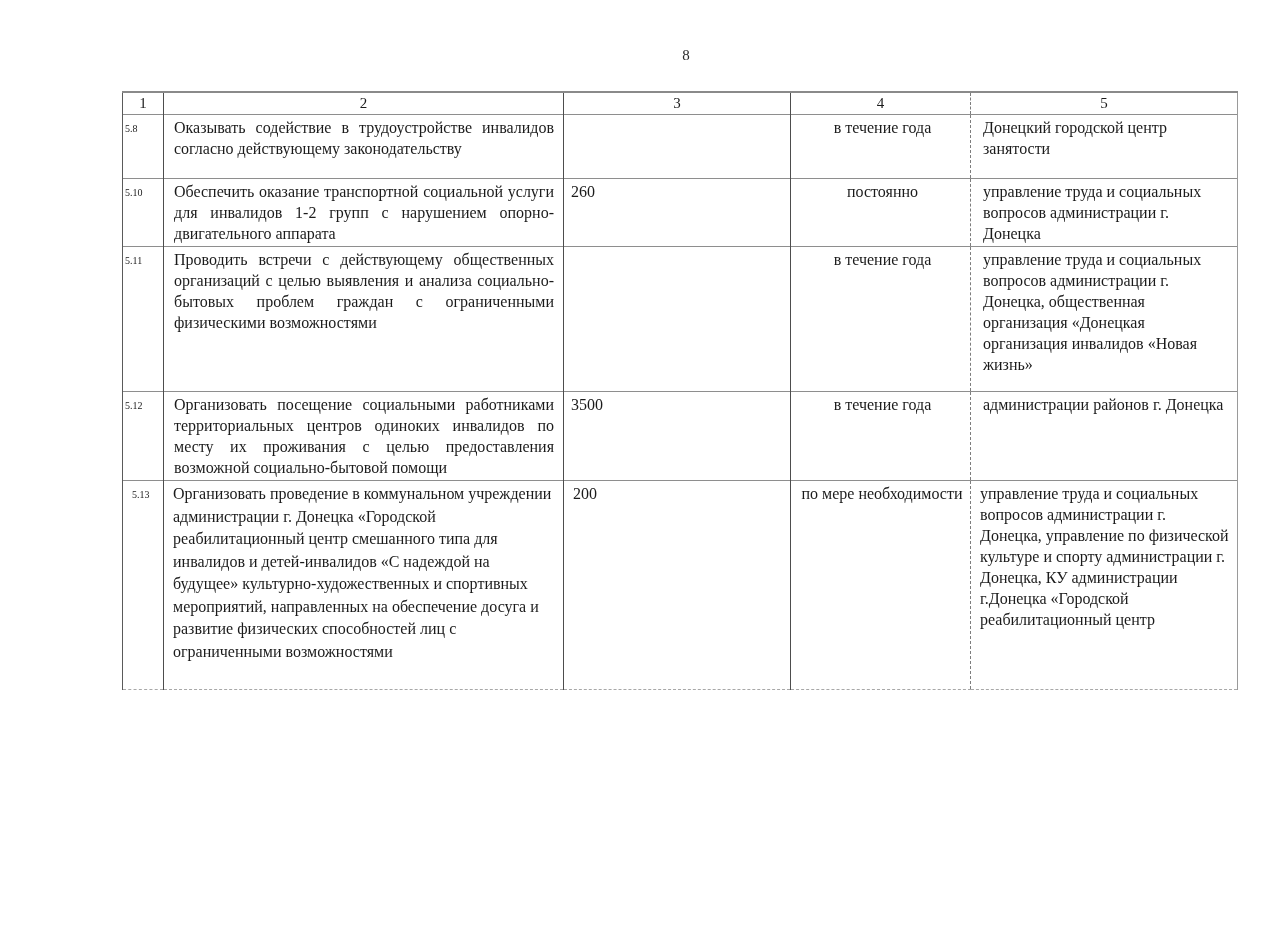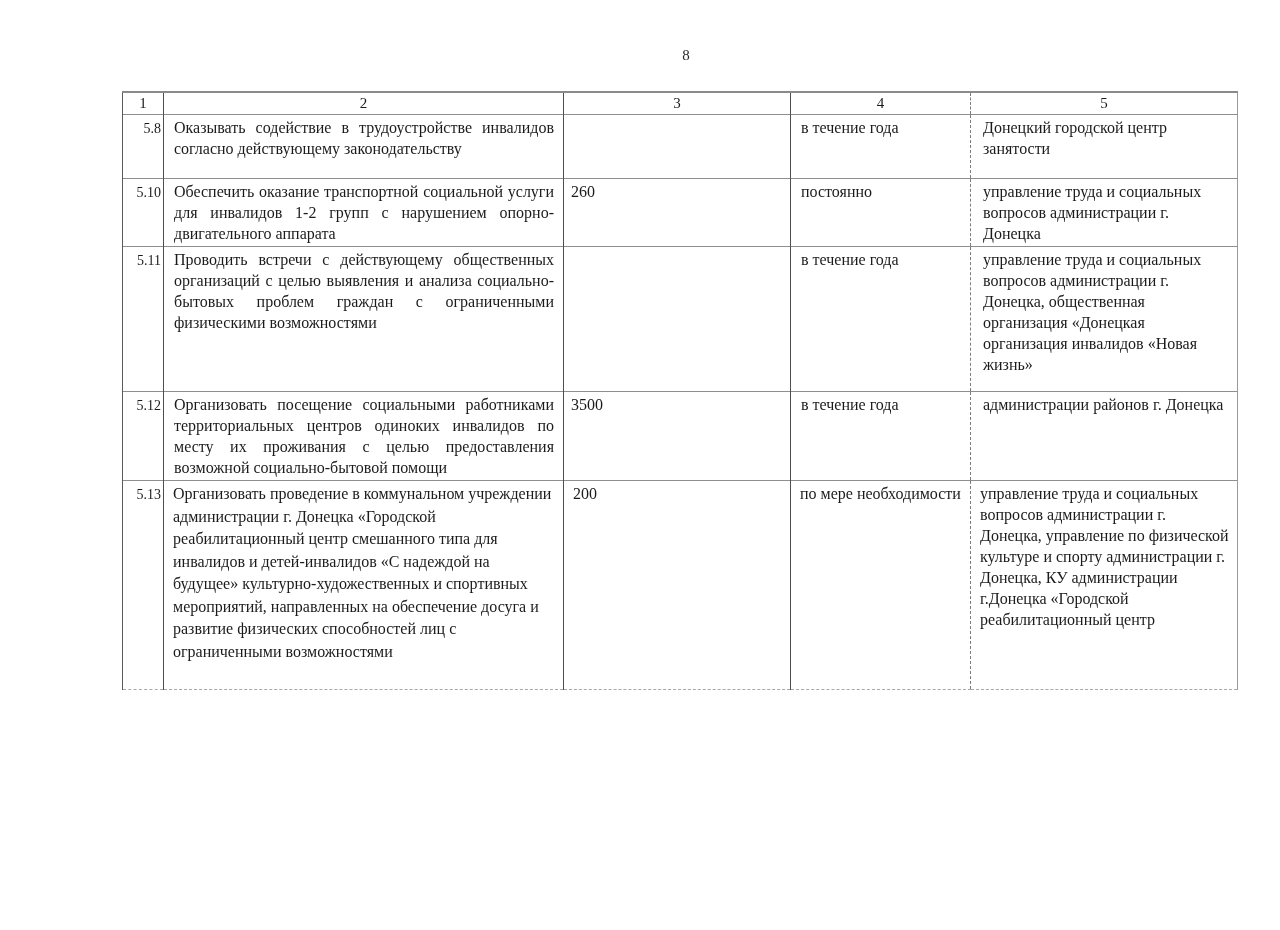--- a/index.html
+++ b/index.html
@@ -45,31 +45,31 @@
   th.hdr {
     text-align: center;
     font-weight: bold;
     font-size: 15px;
     height: 21px;
     line-height: 19px;
     padding: 0;
   }
   td.c1 {
     font-weight: bold;
-    text-align: right;
+    text-align: left;
     padding: 3px 2px 0 2px;
-    font-size: 14px;
+    font-size: 10px;
   }
   td.c2 {
     text-align: justify;
     padding: 2px 9px 2px 10px;
   }
   td.c2.left-align { text-align: left; line-height: 22.5px; }
   td.c3 { padding: 2px 6px 2px 7px; }
-  td.c4 { padding: 2px 6px 2px 10px; line-height: 22px; }
+  td.c4 { padding: 2px 6px 2px 10px; line-height: 22px; text-align: center; }
   td.c5 { padding: 2px 8px 2px 12px; line-height: 22.5px; }
 
   tr.r-cont  { height: 43px; }
   tr.r-58    { height: 64px; }
   tr.r-59    { height: 64px; }
   tr.r-510   { height: 64px; }
   tr.r-511   { height: 145px; }
   tr.r-512   { height: 76px; }
   tr.r-513   { height: 209px; }
 </style>

